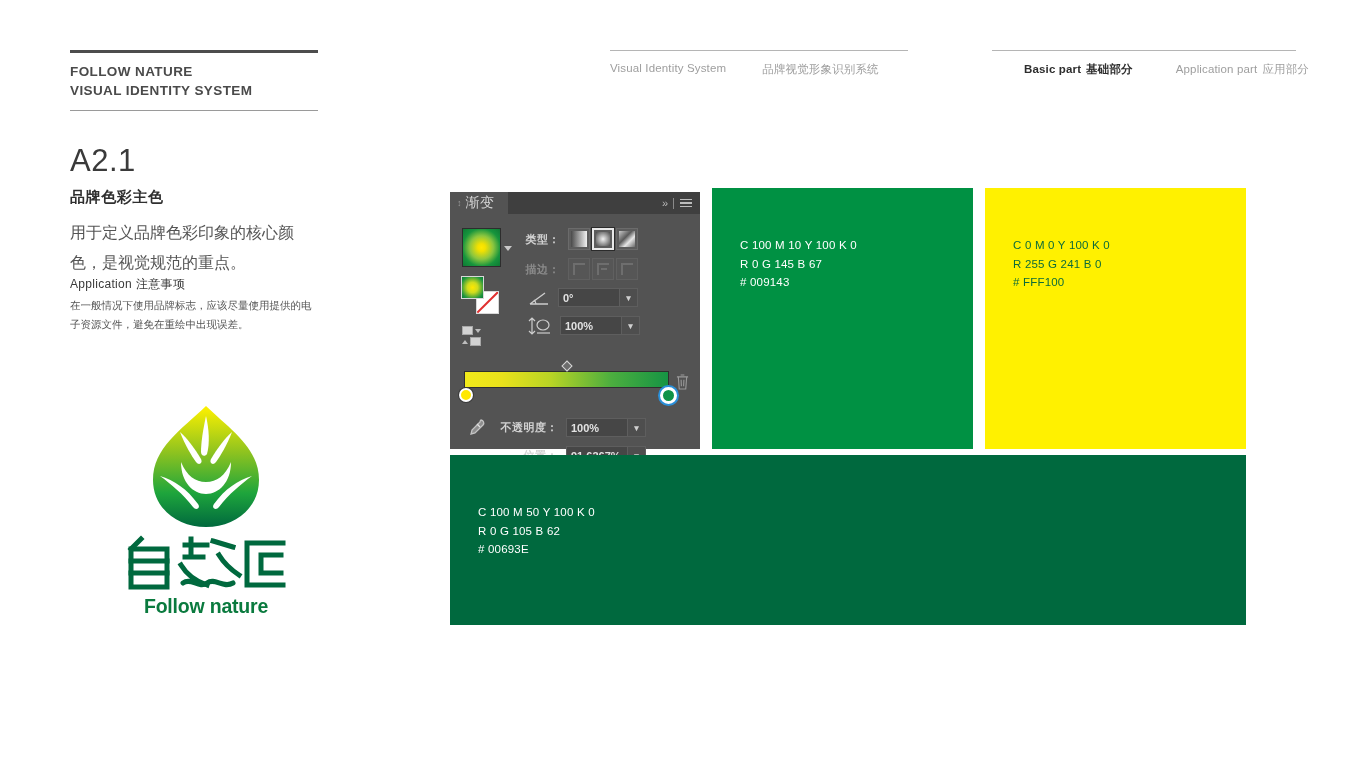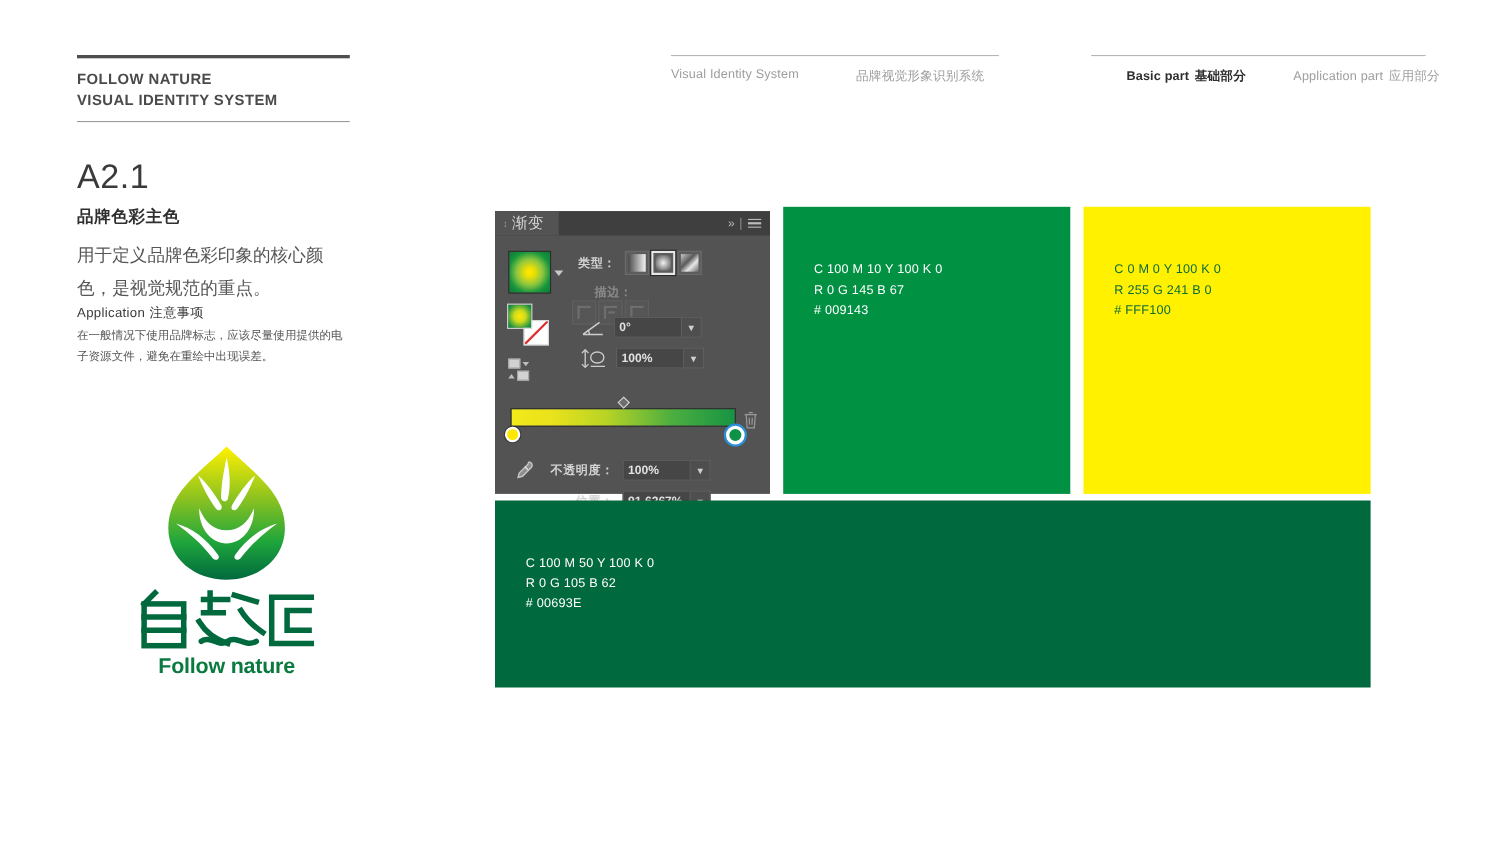--- a/index.html
+++ b/index.html
@@ -64,21 +64,21 @@
   }
   .nav-item.active {
     color: #2e2e2e;
     font-weight: bold;
     padding-left: 32px;
   }
   .nav-item .cn {
     margin-left: 5px;
   }
   #navgroup-left { left: 610px; width: 298px; }
-  #navgroup-left .nav-item:nth-child(2) { margin-left: 52px; }
+  #navgroup-left .nav-item:nth-child(2) { margin-left: 36px; }
   #navgroup-right { left: 992px; width: 304px; }
   #navgroup-right .nav-item:nth-child(2) { margin-left: 43px; }
 
   
   .section-code {
     position: absolute;
     left: 70px;
     top: 143px;
     font-size: 31px;
     font-weight: normal;
@@ -527,21 +527,21 @@
           </span>
         <span class="typebtn sel">
             <i class="tb-radial"></i>
           </span>
         <span class="typebtn">
             <i class="tb-free"></i>
           </span>
       </span>
     </div>
 
-    <div class="ctrl-row" style="left:62px; top:44px;flex-direction:column;">
+    <div class="ctrl-row" style="left:62px; top:44px;">
       <span class="ctrl-label dim">描边：</span>
       <span class="strokebtns">
         <span class="strokebtn"></span>
         <span class="strokebtn b2"></span>
         <span class="strokebtn"></span>
       </span>
     </div>
 
     <div class="ctrl-row" style="left:78px; top:74px;">
       <svg width="22" height="16" viewBox="0 0 22 16">

